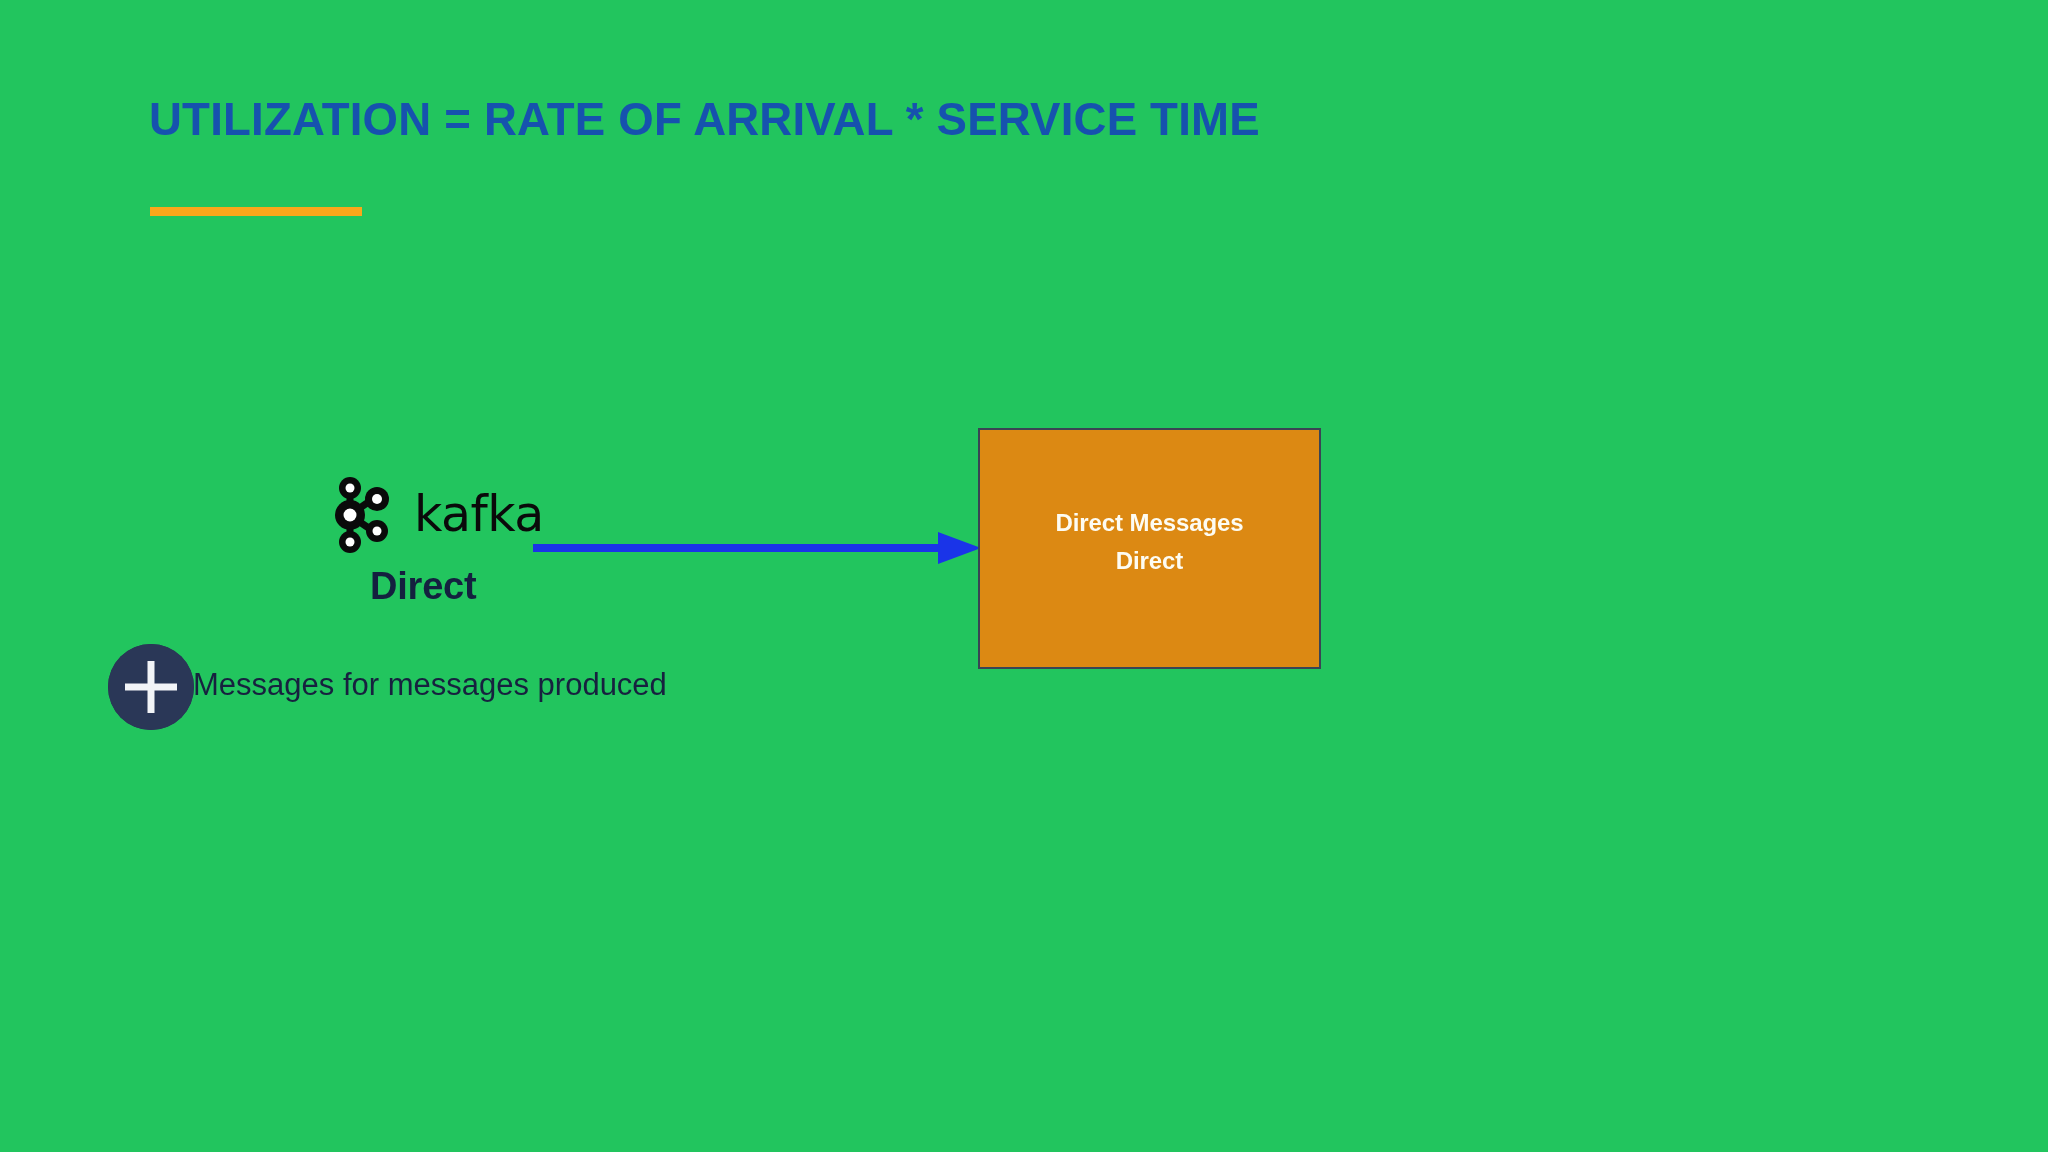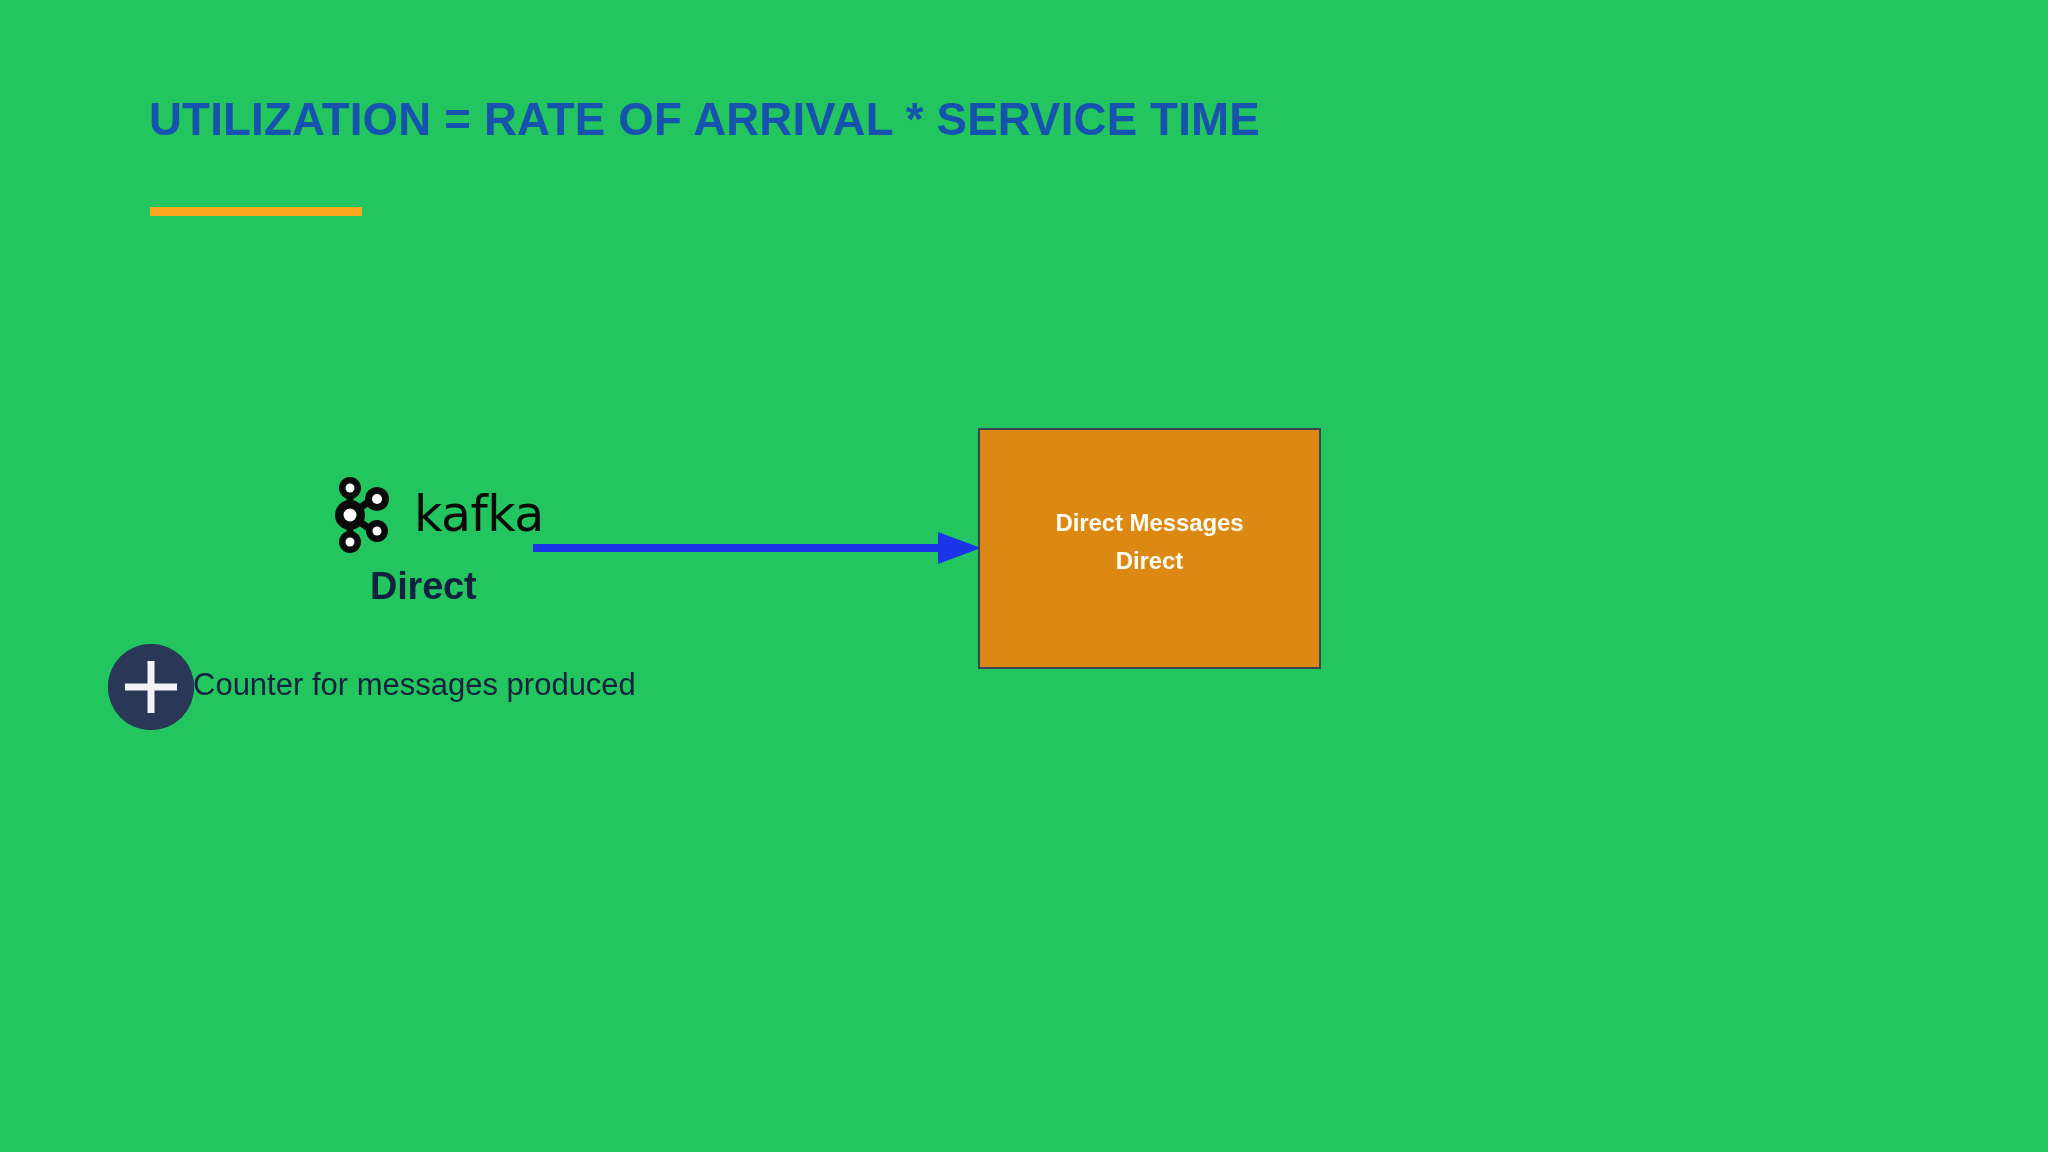--- a/index.html
+++ b/index.html
@@ -214,16 +214,16 @@
   </div>
 
   <div class="annotation">
     <span class="plus-badge">
       <svg width="86" height="86" viewBox="0 0 86 86" xmlns="http://www.w3.org/2000/svg">
         <circle cx="43" cy="43" r="43" fill="#2A3757"></circle>
         <rect x="39.5" y="17" width="7" height="52" fill="#F2F4F8"></rect>
         <rect x="17" y="39.5" width="52" height="7" fill="#F2F4F8"></rect>
       </svg>
     </span>
-    <span class="annotation-text">Counter for messages produced</span>
+    <span class="annotation-text">Messages for messages produced</span>
   </div>
 
 </div>
 
 </body></html>

